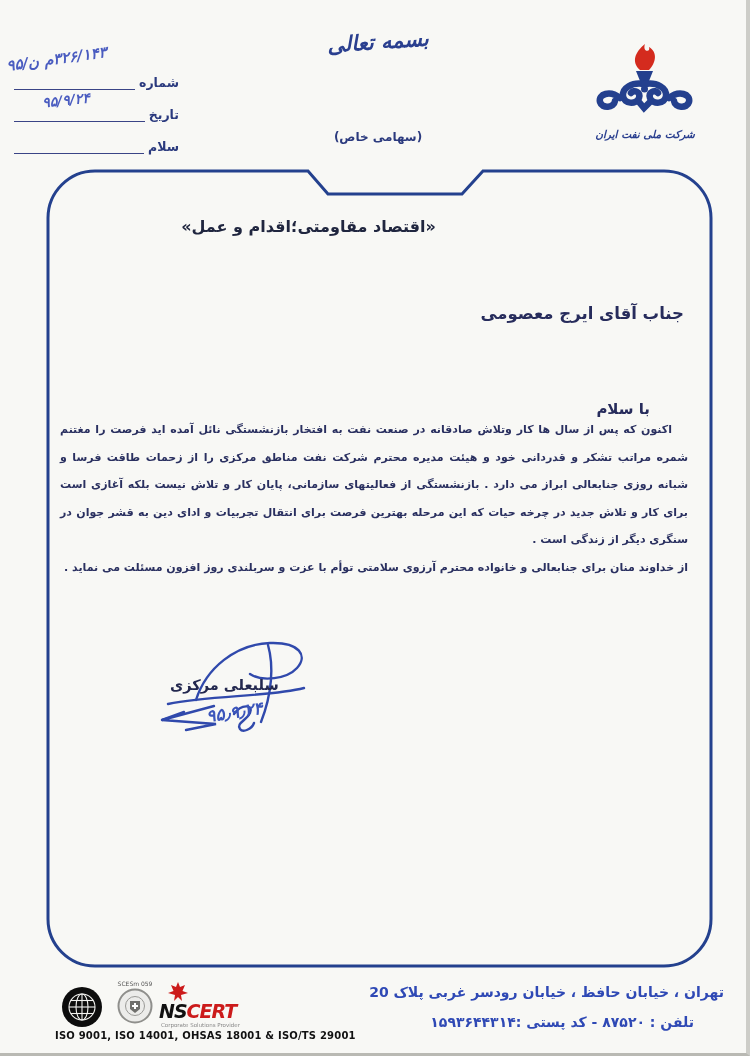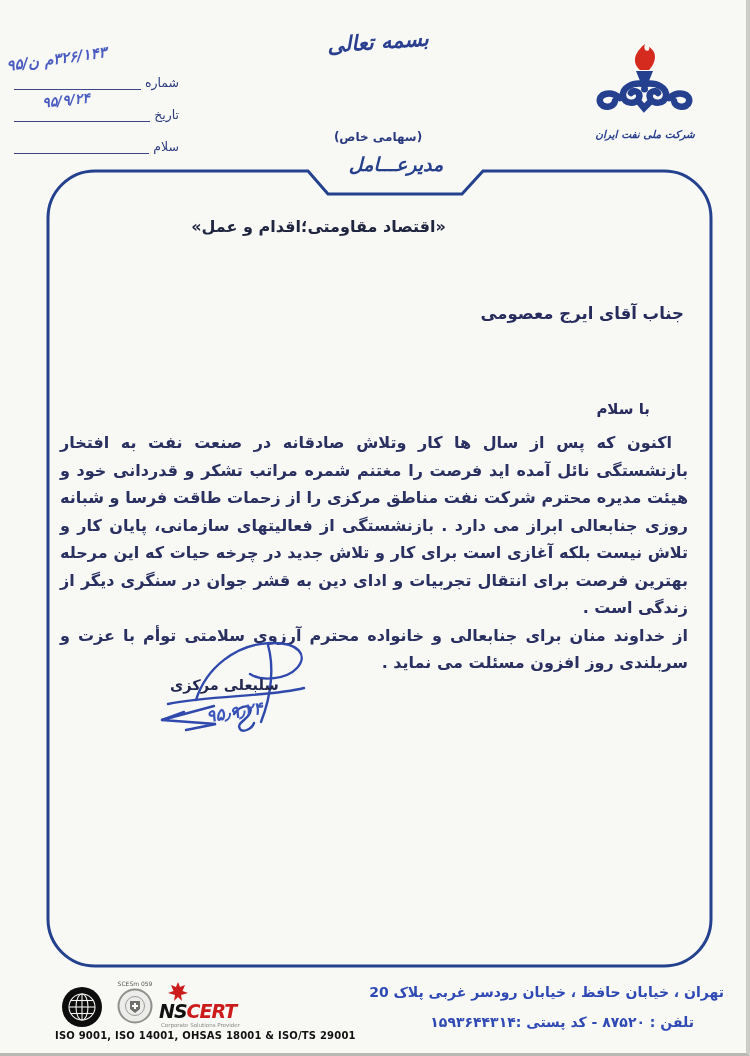--- a/index.html
+++ b/index.html
@@ -6,21 +6,21 @@
   .page{
     position:relative;width:750px;height:1056px;margin:0 auto;
     background:#f8f8f5;overflow:hidden;
     font-family:"DejaVu Sans",sans-serif;
     border-right:4px solid #cdcdc8;border-bottom:3px solid #b9b9b3;
     box-sizing:border-box;
   }
   
   .fields{position:absolute;left:14px;top:58px;width:165px;direction:rtl;}
   .frow{display:flex;align-items:flex-end;direction:rtl;height:32px;}
-  .flabel{font-size:12.5px;font-weight:normal;color:#2b3a7e;padding-left:4px;white-space:nowrap;margin-top:48px;}
+  .flabel{font-size:12.5px;font-weight:bold;color:#2b3a7e;padding-left:4px;white-space:nowrap;margin-top:48px;}
   .fline{flex:1;border-bottom:1.6px solid #3a4486;height:18px;}
   .hand{
     position:absolute;color:#4a5cc0;font-weight:bold;font-style:italic;
     font-size:15px;white-space:nowrap;letter-spacing:1px;
   }
   .hand-number{left:6px;top:50px;transform:rotate(-8deg);direction:rtl;}
   .hand-date{left:42px;top:92px;transform:rotate(-6deg);font-size:14px;}
   
   .bismillah{
     position:absolute;left:288px;top:30px;width:180px;text-align:center;
@@ -39,35 +39,35 @@
     position:absolute;left:296px;top:153px;width:200px;text-align:center;
     font-size:19px;font-weight:bold;font-style:italic;color:#26408c;z-index:3;
   }
   
   .nioc{position:absolute;left:585px;top:44px;width:120px;text-align:center;}
   .nioc-caption{font-size:10.5px;font-weight:bold;font-style:italic;color:#2a3f8f;margin-top:2px;white-space:nowrap;}
   
   .frame{position:absolute;left:0;top:0;z-index:2;pointer-events:none;}
   
   .slogan{
-    position:absolute;left:10px;top:217px;width:617px;text-align:center;
+    position:absolute;left:0;top:217px;width:617px;text-align:center;
     font-size:16px;font-weight:bold;color:#20263f;direction:rtl;z-index:3;
   }
   .recipient{
     position:absolute;right:62px;top:304px;direction:rtl;
     font-size:16.5px;font-weight:bold;color:#272c5c;z-index:3;
   }
   .salutation{
     position:absolute;right:96px;top:400px;direction:rtl;
     font-size:15px;font-weight:bold;color:#272c5c;z-index:3;margin-left:13px;
   }
   .body-text{
-    position:absolute;left:60px;top:429px;width:628px;z-index:3;
+    position:absolute;left:60px;top:416px;width:628px;z-index:3;
     direction:rtl;text-align:justify;
-    font-size:16px;line-height:27.5px;font-weight:bold;color:#2a3060;
+    font-size:11px;line-height:27.5px;font-weight:bold;color:#2a3060;
   }
   .body-text p{margin:0;}
   .body-text p.first{text-indent:16px;}
   
   .sig{position:absolute;left:148px;top:632px;width:230px;height:120px;z-index:3;}
   .sig svg{position:absolute;left:0;top:0;}
   .sig-name{
     position:absolute;left:22px;top:45px;font-size:14.5px;font-weight:bold;
     color:#23284f;direction:rtl;white-space:nowrap;
   }
@@ -116,21 +116,20 @@
     <div class="frow">
       <span class="flabel">سلام</span>
       <span class="fline"></span>
     </div>
   </div>
   <span class="hand hand-number">۳۲۶/۱۴۳م ن/۹۵</span>
   <span class="hand hand-date">۹۵/۹/۲۴</span>
 
   <div class="bismillah">بسمه تعالی</div>
   <div class="company-type">(سهامی خاص)</div>
-  <div class="director">مدیرعـــامل</div>
 
   <div class="nioc">
     <svg width="110" height="78" viewBox="0 0 110 78">
 
       <path d="M50,26 C41,18 45,8 55,0 C52,8 61,9 59,3 C68,8 66,19 59,26 Z" fill="#d42b1e"></path>
 
       <path d="M46,27 H63 L59,37 H50 Z" fill="#24408e"></path>
 
       <g fill="none" stroke-width="6.5" stroke-linecap="round" stroke="#24408e">
         <path d="M54,40 C42,38 32,44 33,52 C34,60 46,61 49,54 C51,48 44,45 41,49"></path>

